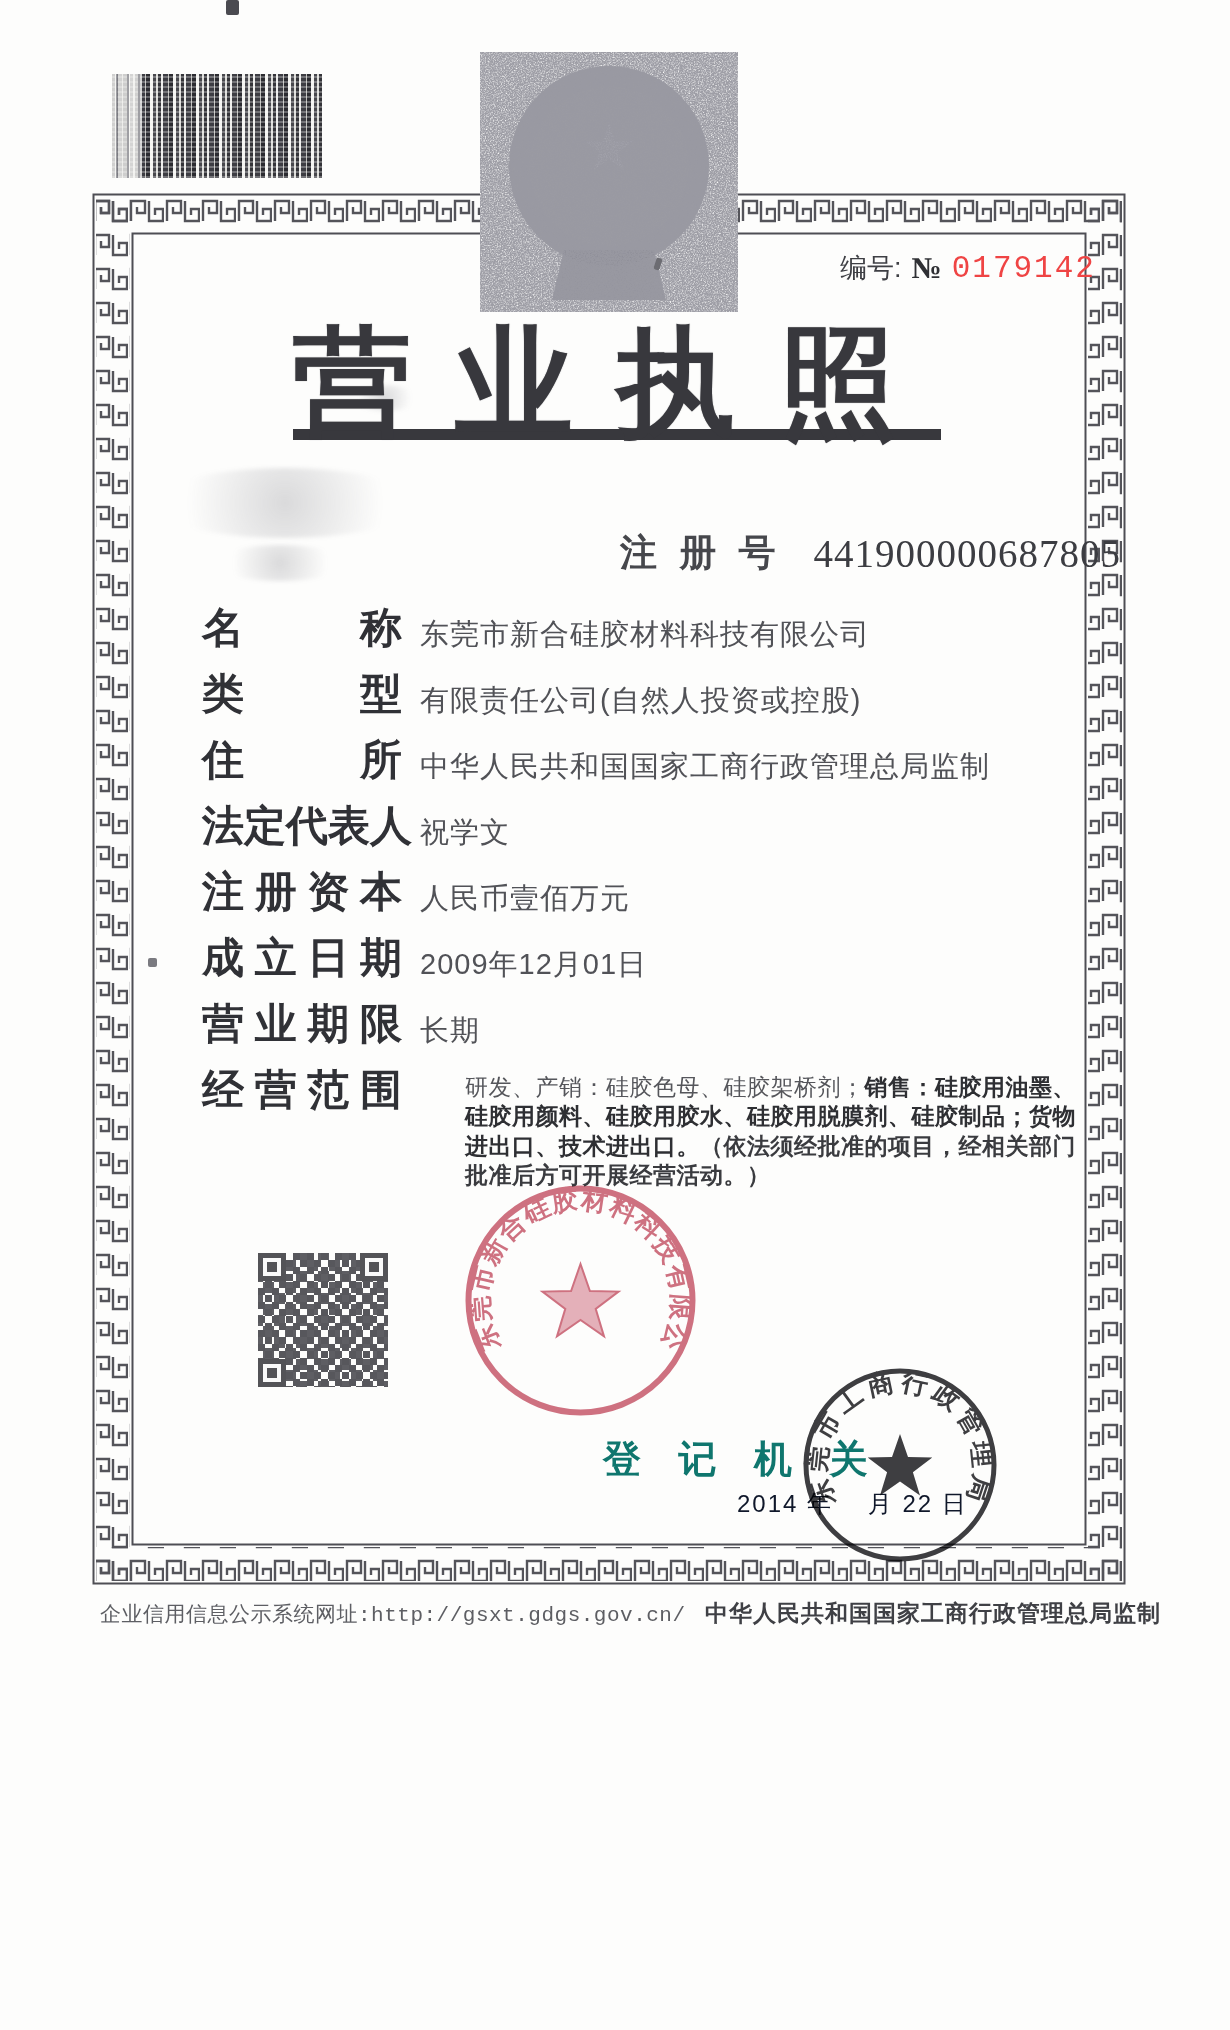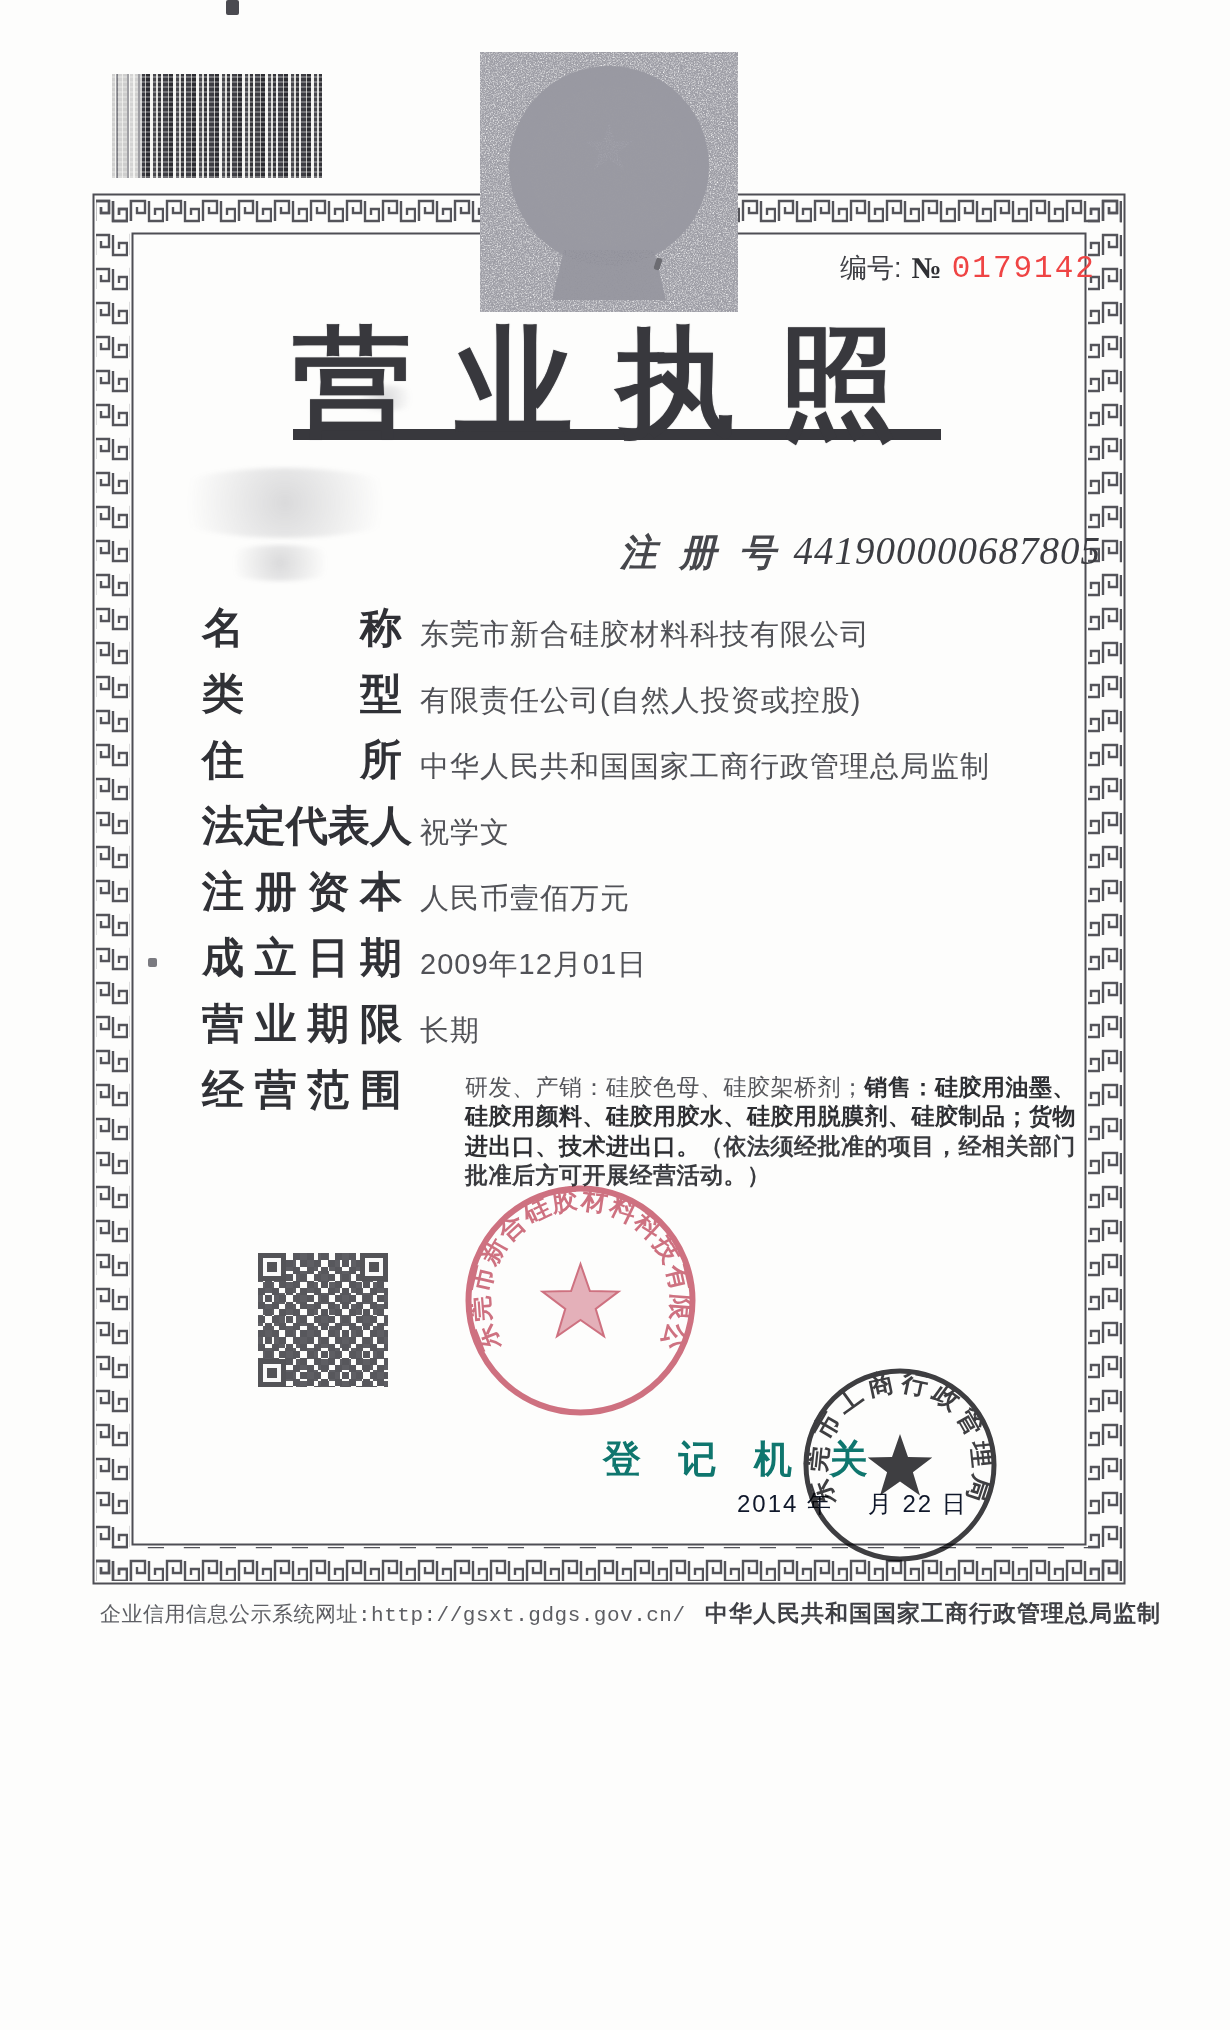--- a/index.html
+++ b/index.html
@@ -27,21 +27,21 @@
           display:flex;align-items:center;gap:10px;white-space:nowrap;}
   .serial .sym{font-family:"Liberation Serif",serif;font-weight:700;font-size:30px;color:#2f3034;}
   .serial .digits{font-family:Liberation Mono, monospace;font-size:31px;letter-spacing:2px;color:#ef4444;}
 
   
   .title{position:absolute;left:293px;top:318px;margin:0;z-index:4;font-size:118px;line-height:1.1;
          font-weight:900;letter-spacing:44px;white-space:nowrap;color:#38383d;
          text-shadow:0 0 1px rgba(60,60,65,.6);text-decoration:underline;}
 
   
-  .regline{position:absolute;left:620px;top:528px;z-index:4;display:flex;align-items:flex-start;gap:12px;white-space:nowrap;font-style:italic;}
+  .regline{position:absolute;left:620px;top:528px;z-index:4;display:flex;align-items:center;gap:32px;white-space:nowrap;}
   .regline .rlabel{font-size:37px;font-weight:700;letter-spacing:6px;color:#46474c;}
   .regline .rnum{font-family:"Liberation Serif",serif;font-size:39px;letter-spacing:1px;color:#3c3d42;}
 
   
   .fields{position:absolute;left:202px;top:606px;width:900px;z-index:4;}
   .frow{display:flex;align-items:flex-start;height:66px;}
   .frow.last{height:auto;}
   .flabel{width:200px;display:flex;justify-content:space-between;flex-shrink:0;
           font-size:42px;font-weight:700;color:#303136;line-height:1.05;
           font-family:"Liberation Serif",serif;}

